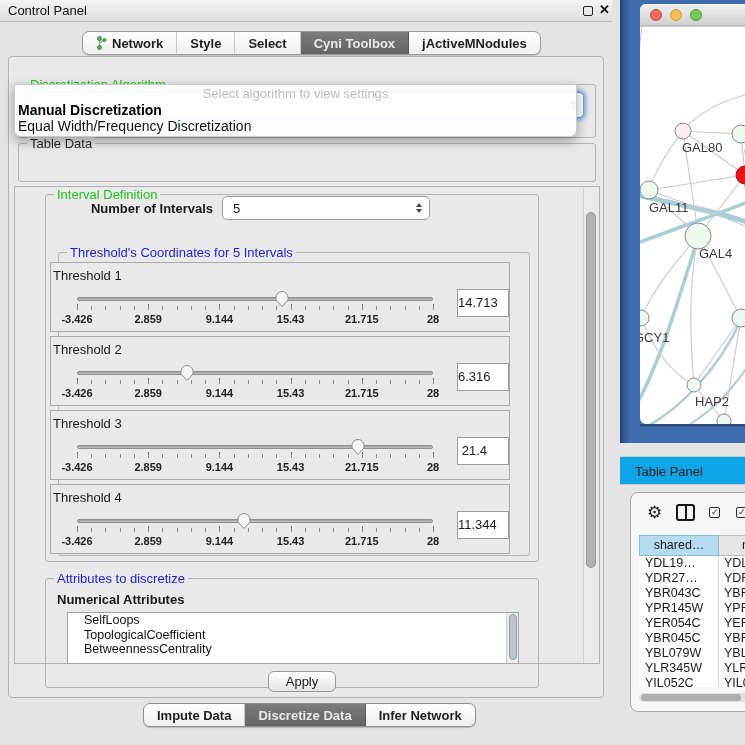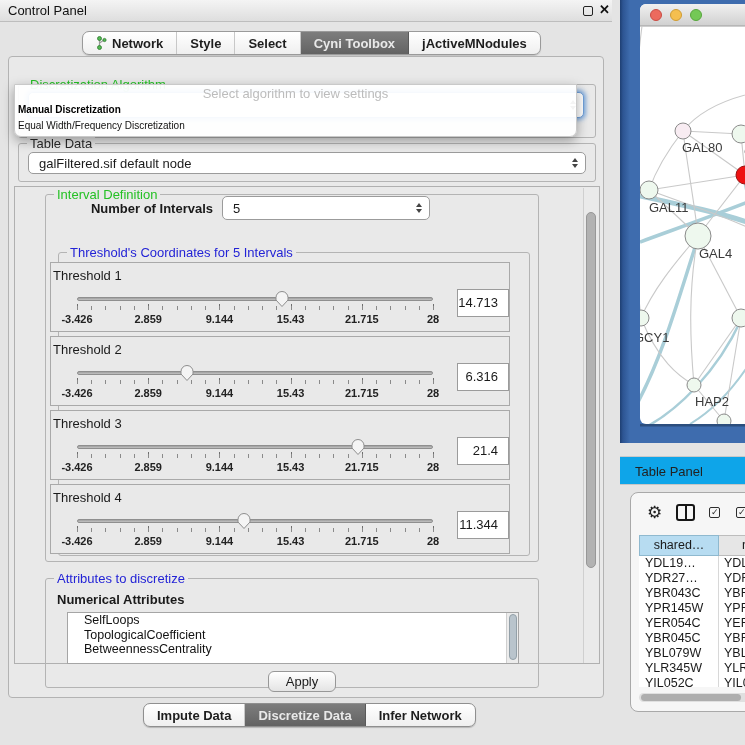--- a/index.html
+++ b/index.html
@@ -38,21 +38,21 @@
   .combo .arrows { position:absolute; right:7px; top:50%; transform:translateY(-50%); display:flex; flex-direction:column; gap:2px; }
   .arr-up   { width:0; height:0; border-left:3.5px solid transparent; border-right:3.5px solid transparent; border-bottom:4.5px solid #444; }
   .arr-down { width:0; height:0; border-left:3.5px solid transparent; border-right:3.5px solid transparent; border-top:4.5px solid #444; }
   .combo.focused { border-color:#6f9fd8; box-shadow:0 0 4px 2px rgba(90,150,220,.75); }
 
   
   #algo-popup { position:absolute; left:14px; top:84px; width:563px; height:53px; z-index:40;
     background:rgba(255,255,255,.94); border:1px solid #c9c9c9; border-radius:0 0 7px 7px;
     box-shadow:0 4px 12px rgba(0,0,0,.35); overflow:hidden; }
   #algo-hint { height:17px; font-size:13px; color:#bcbcbc; text-align:center; line-height:17px; }
-  .algo-opt { height:16px; font-size:10px; line-height:16px; padding-left:3px; color:#111; }
+  .algo-opt { height:16px; font-size:14px; line-height:16px; padding-left:3px; color:#111; }
   .algo-opt.bold { font-weight:bold; color:#000; }
 
   
   #viewport { position:absolute; left:14px; top:186px; width:586px; height:478px;
     border:1px solid #b0b0b0; background:#e9e9e9; overflow:hidden; }
   #vscroll { position:absolute; right:1px; top:1px; width:15px; height:476px; background:#eaeaea; border-left:1px solid #cfcfcf; }
   #vscroll .thumb { position:absolute; left:2px; top:24px; width:10px; height:356px; background:#b2b2b2; border:1px solid #979797; border-radius:6px; }
 
   
   #num-label { position:absolute; left:61px; top:201px; width:152px; text-align:right; font-size:13px; font-weight:bold; }
@@ -63,21 +63,21 @@
   .thr-label { position:absolute; left:2px; top:5px; font-size:13px; font-weight:normal; }
   .trackzone { position:absolute; left:26px; top:28px; width:356px; height:40px; }
   .track { position:absolute; left:0; right:0; top:6px; height:4px; background:linear-gradient(#9e9e9e,#c3c3c3); border-radius:2px; border:1px solid #8f8f8f; }
   .ticks-minor { position:absolute; left:0; top:15px; width:357px; height:4px;
     background:repeating-linear-gradient(90deg,#8a8a8a 0 1px,transparent 1px 14.24px); }
   .ticks-major { position:absolute; left:0; top:13px; width:357px; height:6px;
     background:repeating-linear-gradient(90deg,#6e6e6e 0 1px,transparent 1px 71.2px); }
   .thumb-sl { position:absolute; top:-1px; width:15px; height:18px; transform:translateX(-50%); }
   .tick-lab { position:absolute; top:22px; transform:translateX(-50%); font-size:11px; font-weight:bold; color:#222; white-space:nowrap; }
   .thr-value { position:absolute; left:406px; top:26px; width:52px; height:28px; background:#fff;
-    border:1px solid #9b9b9b; font-size:13px; text-align:right; line-height:26px; padding-right:10px; }
+    border:1px solid #9b9b9b; font-size:13px; text-align:right; line-height:26px; padding-right:21px; }
 
   
   #attr-group { left:45px; top:578px; width:494px; height:110px; }
   #num-attr-label { position:absolute; left:57px; top:592px; font-size:13px; font-weight:bold; }
   #attr-list { position:absolute; left:67px; top:612px; width:452px; height:52px; background:#fff; border:1px solid #a5a5a5; overflow:hidden; }
   .attr-item { font-size:12.5px; line-height:14.5px; padding-left:16px; color:#111; }
   #attr-scroll { position:absolute; right:0; top:0; width:12px; height:100%; background:#ececec; border-left:1px solid #cfcfcf; }
   #attr-scroll .thumb { position:absolute; left:1.5px; top:1px; width:8px; height:46px; background:#b9c4cc; border:1px solid #93a0a8; border-radius:4px; }
 
   #apply-btn { position:absolute; left:268px; top:671px; width:68px; height:21px;
@@ -159,27 +159,20 @@
   </div>
   <div class="combo focused" style="left:28px; top:92px; width:556px; height:26px;">
     <span class="arrows">
         <span class="arr-up"></span>
         <span class="arr-down"></span>
       </span>
   </div>
 
   <div class="groupbox" style="left:18px; top:143px; width:578px; height:39px;">
     <span class="legend dark">Table Data</span>
-  </div>
-  <div class="combo" style="left:28px; top:152px; width:558px; height:22px;">
-    <span>galFiltered.sif default node</span>
-    <span class="arrows">
-        <span class="arr-up"></span>
-        <span class="arr-down"></span>
-      </span>
   </div>
 
   <div id="algo-popup">
     <div id="algo-hint">Select algorithm to view settings</div>
     <div class="algo-opt bold">Manual Discretization</div>
     <div class="algo-opt">Equal Width/Frequency Discretization</div>
   </div>
 
   <div id="viewport">
     <div id="vscroll">

